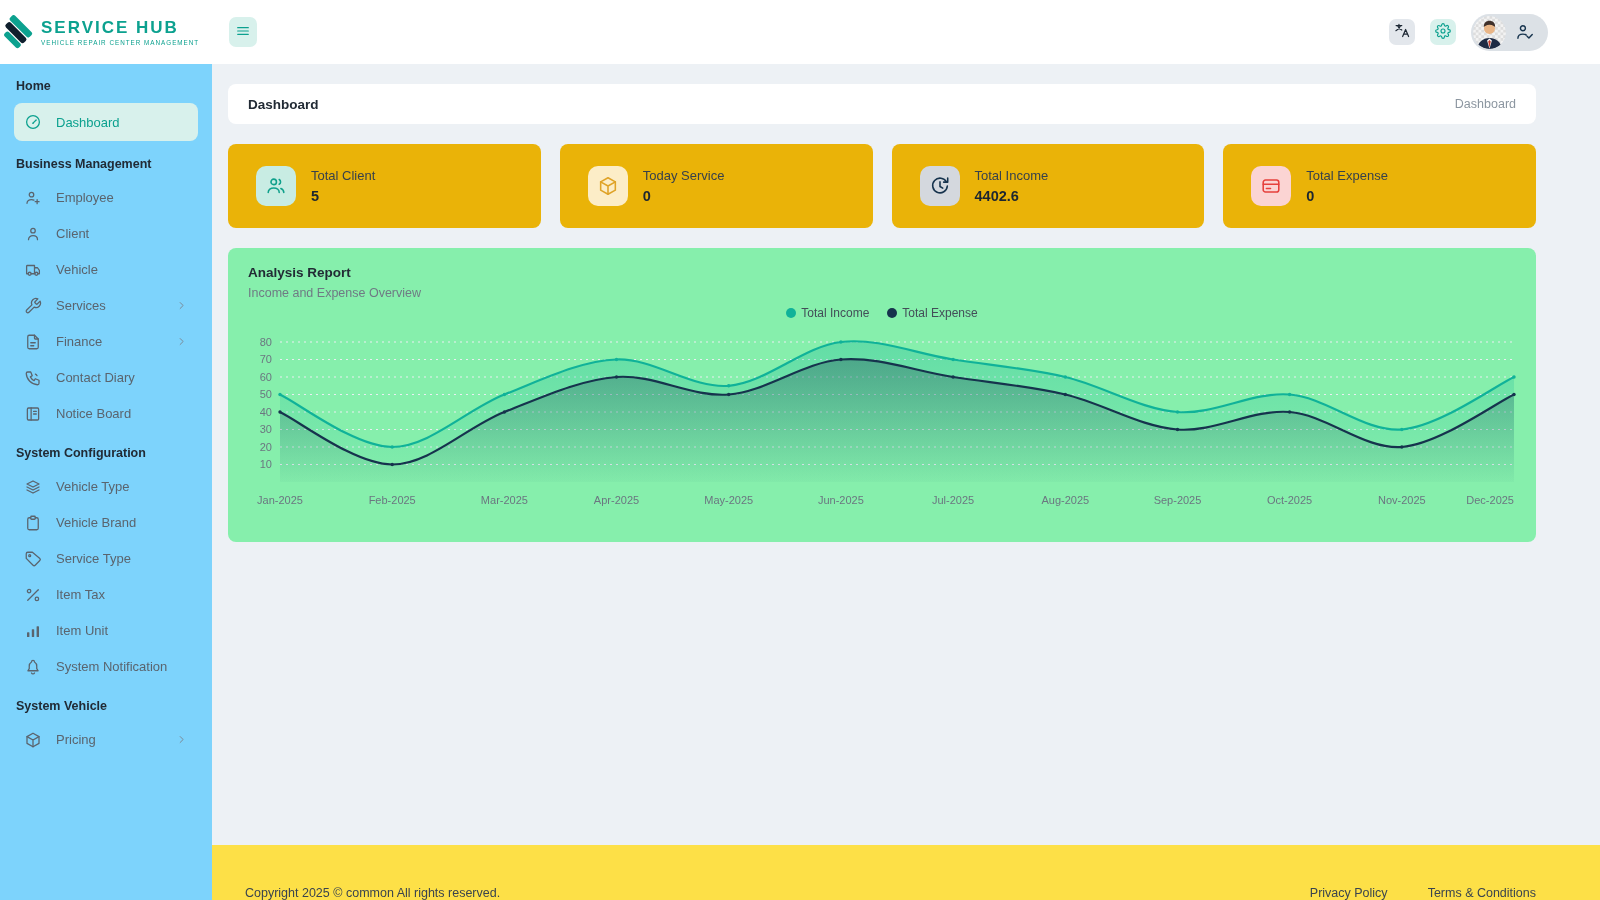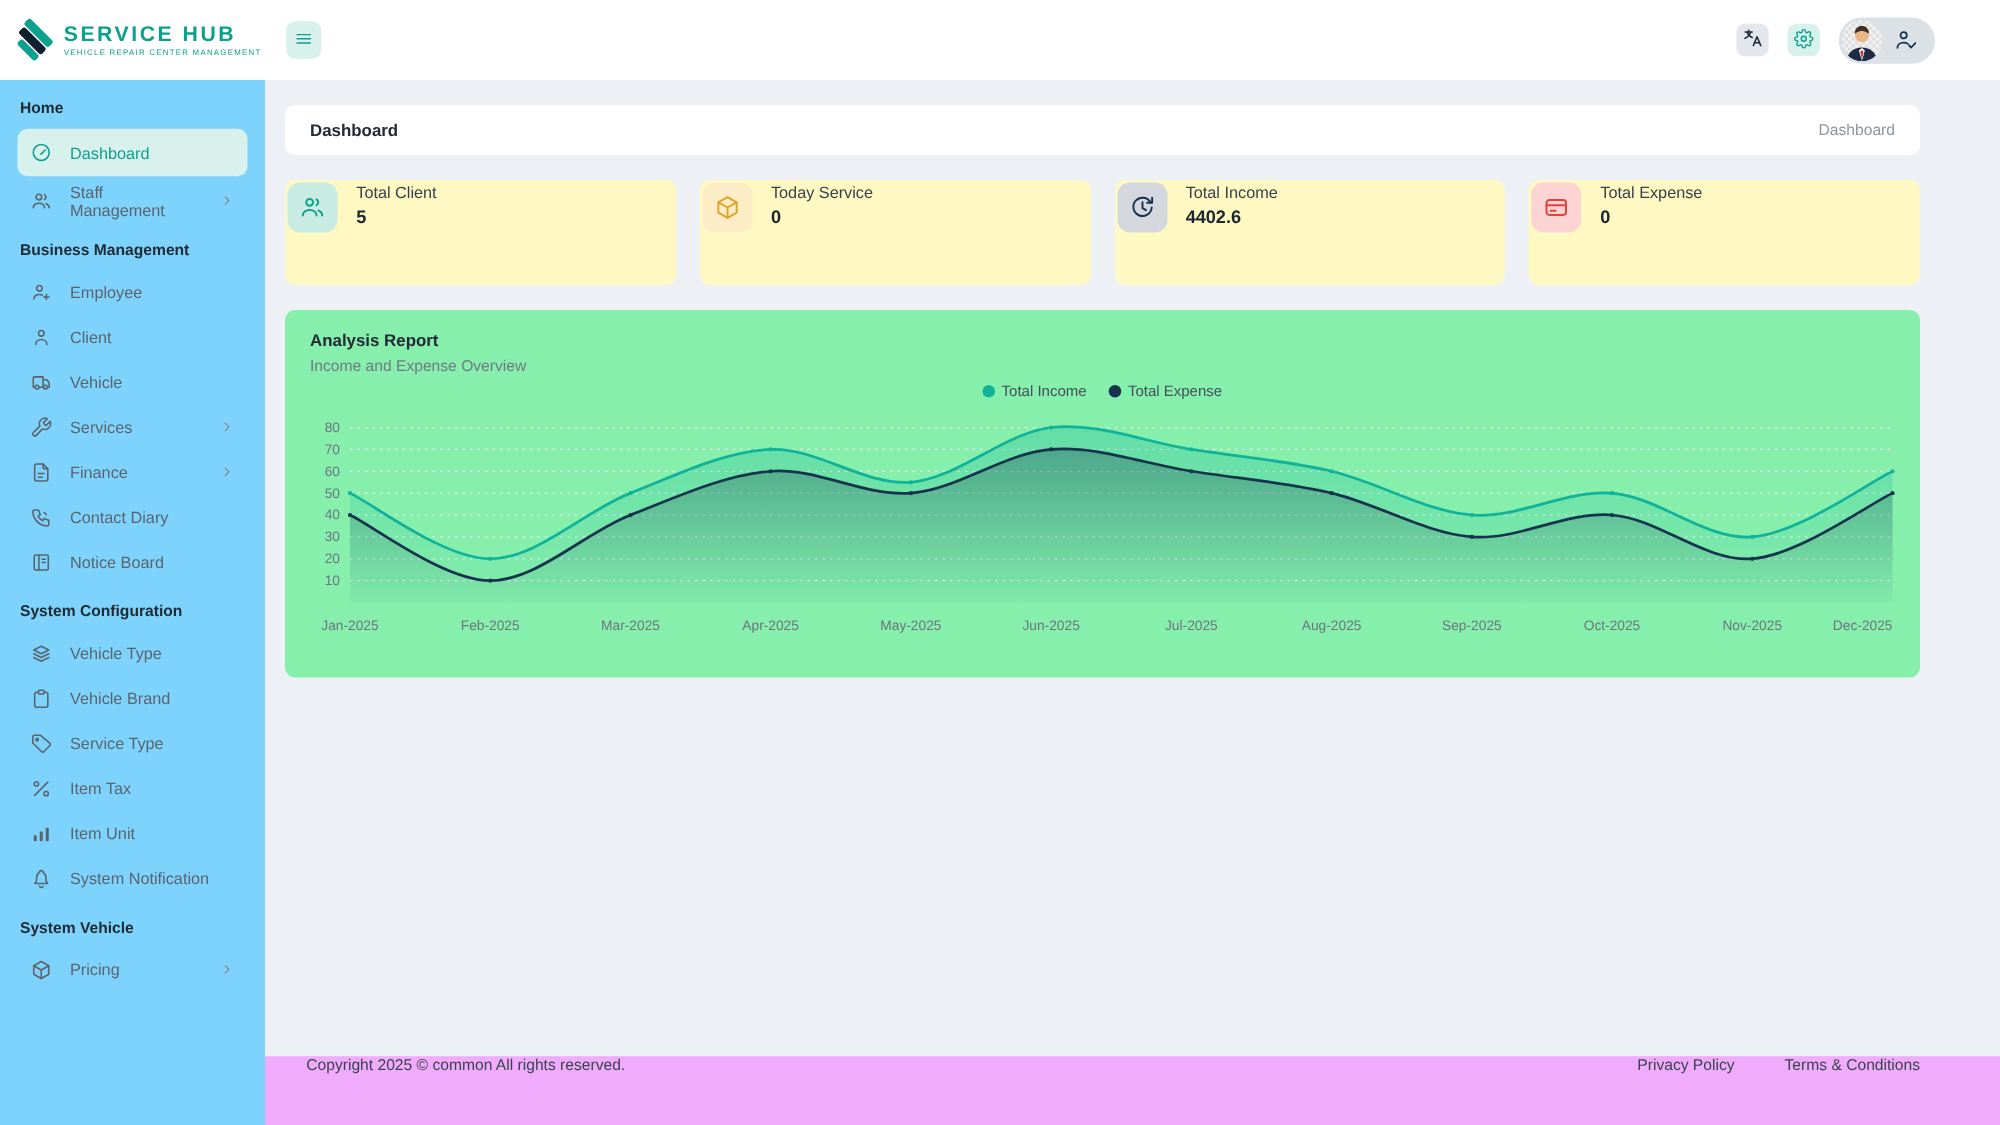--- a/index.html
+++ b/index.html
@@ -1,21 +1,21 @@
 <!DOCTYPE html>
 <html><head>
 <meta charset="utf-8">
 <style>
   *{box-sizing:border-box;margin:0;padding:0}
   html,body{width:1600px;height:900px}
   body{font-family:"Liberation Sans",sans-serif;background:#edf1f5;overflow:hidden;position:relative}
 
   
   .topbar{position:absolute;top:0;left:0;width:1600px;height:64px;background:#fff;display:flex;align-items:center;z-index:5}
-  .brand{width:212px;display:flex;align-items:center;gap:8px;padding-left:10px}
+  .brand{width:212px;display:flex;align-items:center;gap:8px;padding-left:0}
   .brand-name{font-size:17px;font-weight:bold;color:#0ca18f;letter-spacing:2px;white-space:nowrap}
   .brand-tagline{font-size:6.3px;color:#0ca18f;letter-spacing:1px;margin-top:1px;white-space:nowrap}
   .hamburger-btn{width:28px;height:30px;border-radius:7px;background:#d8f1ec;color:#0ca18f;display:flex;align-items:center;justify-content:center;border:none;margin-left:17px;cursor:pointer}
   .top-right{margin-left:auto;display:flex;align-items:center;gap:15px;margin-right:52px}
   .icon-btn{width:26px;height:26px;border-radius:7px;display:flex;align-items:center;justify-content:center;border:none;cursor:pointer}
   .icon-btn.translate{background:#e3e7ec;color:#1c2733}
   .icon-btn.settings{background:#d8f1ec;color:#0ca18f}
   .avatar-pill{height:37px;border-radius:19px;background:#dce1e6;display:flex;align-items:center;gap:9px;padding:2px 13px 2px 2px;cursor:pointer}
   .avatar{width:33px;height:33px;border-radius:50%;overflow:hidden;display:block;flex:none}
   .user-check{color:#16334d;display:flex}
@@ -28,36 +28,36 @@
   .side-item.active{background:#d8f1ec;color:#0ca18f;height:38px}
   .side-item.active .s-icon{color:#0ca18f}
   .side-chevron{margin-left:auto;color:#7a848e;display:flex}
 
   
   .main{position:absolute;left:212px;top:64px;right:0;bottom:55px;padding:20px 64px 0 16px;overflow:hidden}
   .header-card{background:#fff;border-radius:8px;height:40px;display:flex;align-items:center;justify-content:space-between;padding:0 20px;margin-bottom:20px}
   .pg-title{font-size:13.5px;font-weight:bold;color:#222b35}
   .pg-crumb{font-size:12.5px;color:#8c96a0;cursor:pointer}
   .stats-row{display:grid;grid-template-columns:repeat(4,1fr);gap:19px;margin-bottom:20px}
-  .stat-card{background:#fef9c3;border-radius:8px;padding:2px;display:flex;gap:15px;height:84px}
+  .stat-card{background:#eab308;border-radius:8px;padding:28px;display:flex;align-items:center;gap:15px;height:84px}
   .stat-icon{width:40px;height:40px;border-radius:10px;display:flex;align-items:center;justify-content:center;flex:none}
   .stat-label{font-size:13px;color:#37414b}
   .stat-value{font-size:14.5px;font-weight:bold;color:#1c2630;margin-top:5px}
   .chart-card{background:#86efac;border-radius:8px;padding:17px 20px;height:294px}
   .chart-title{font-size:13.5px;font-weight:bold;color:#222b35}
   .chart-subtitle{font-size:12.5px;color:#6f7a84;margin-top:6px}
   .legend{display:flex;justify-content:center;gap:18px;margin:6px 0 0;align-items:center}
   .legend-item{display:flex;align-items:center;gap:5px;font-size:12px;color:#434e58;cursor:pointer}
   .legend-dot{width:10px;height:10px;border-radius:50%}
   .chart-svg{display:block;margin-top:2px}
   .chart-svg .ax{font-size:11px;fill:#6b7680;font-family:"Liberation Sans",sans-serif}
   .chart-svg .grid{stroke:#eaeef2;stroke-width:1;stroke-dasharray:2 4}
 
   
-  .footer{position:absolute;left:212px;right:0;bottom:0;height:55px;background:#f0abfc;display:flex;align-items:flex-start;justify-content:space-between;padding:0 64px 0 33px}
+  .footer{position:absolute;left:212px;right:0;bottom:0;height:55px;background:#fde047;display:flex;align-items:flex-end;justify-content:space-between;padding:0 64px 0 33px}
   .footer-copy{font-size:12.5px;color:#3a444e}
   .footer-links{display:flex;gap:40px}
   .footer-links a{font-size:12.5px;color:#3a444e;text-decoration:none;cursor:pointer}
 </style>
 </head>
 <body>
 
 <div class="topbar">
   <div class="brand">
     <svg width="33" height="34" viewBox="0 0 36 36">
@@ -128,35 +128,20 @@
     <div class="side-section-label">Home</div>
     <div class="side-item active">
       <span class="s-icon">
         <svg width="18" height="18" viewBox="0 0 24 24" fill="none" stroke="currentColor" stroke-width="1.7" stroke-linecap="round" stroke-linejoin="round">
           <circle cx="12" cy="12" r="8.5"></circle>
           <path d="M12 13.5l4.2-4.2"></path>
           <circle cx="12" cy="13.5" r="1" fill="currentColor" stroke="none"></circle>
         </svg>
       </span>
       <span>Dashboard</span>
-    </div>
-    <div class="side-item">
-      <span class="s-icon">
-        <svg width="18" height="18" viewBox="0 0 24 24" fill="none" stroke="currentColor" stroke-width="1.7" stroke-linecap="round" stroke-linejoin="round">
-          <circle cx="9.5" cy="7.5" r="3"></circle>
-          <path d="M3.5 19c0-3 2.7-4.8 6-4.8s6 1.8 6 4.8"></path>
-          <path d="M15.5 4.9a3 3 0 0 1 0 5.2M17.3 14.7c1.9.8 3.2 2.2 3.2 4.3"></path>
-        </svg>
-      </span>
-      <span>Staff Management</span>
-      <span class="side-chevron">
-        <svg width="13" height="13" viewBox="0 0 24 24" fill="none" stroke="currentColor" stroke-width="1.7" stroke-linecap="round" stroke-linejoin="round">
-          <path d="M9.5 6.5l5.5 5.5-5.5 5.5"></path>
-        </svg>
-      </span>
     </div>
     <div class="side-section-label">Business Management</div>
     <div class="side-item">
       <span class="s-icon">
         <svg width="18" height="18" viewBox="0 0 24 24" fill="none" stroke="currentColor" stroke-width="1.7" stroke-linecap="round" stroke-linejoin="round">
           <circle cx="10" cy="7.5" r="3"></circle>
           <path d="M4 19c0-3 2.7-4.8 6-4.8 1.2 0 2.3.2 3.2.7"></path>
           <path d="M17.5 14.3v5.2M14.9 16.9h5.2"></path>
         </svg>
       </span>

